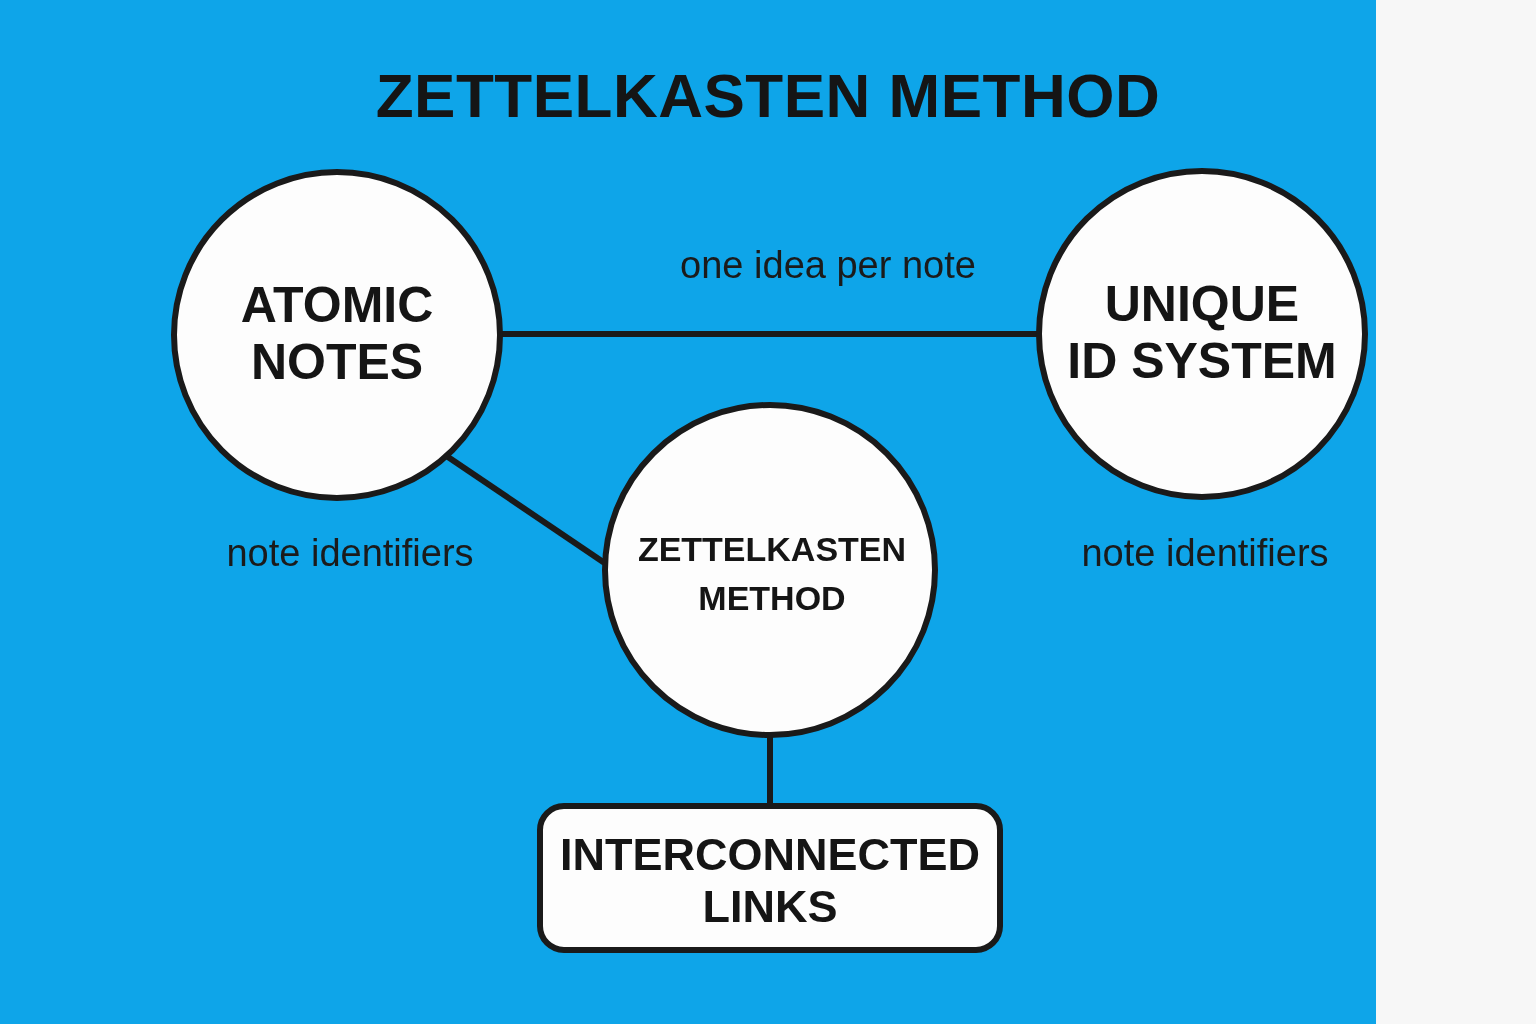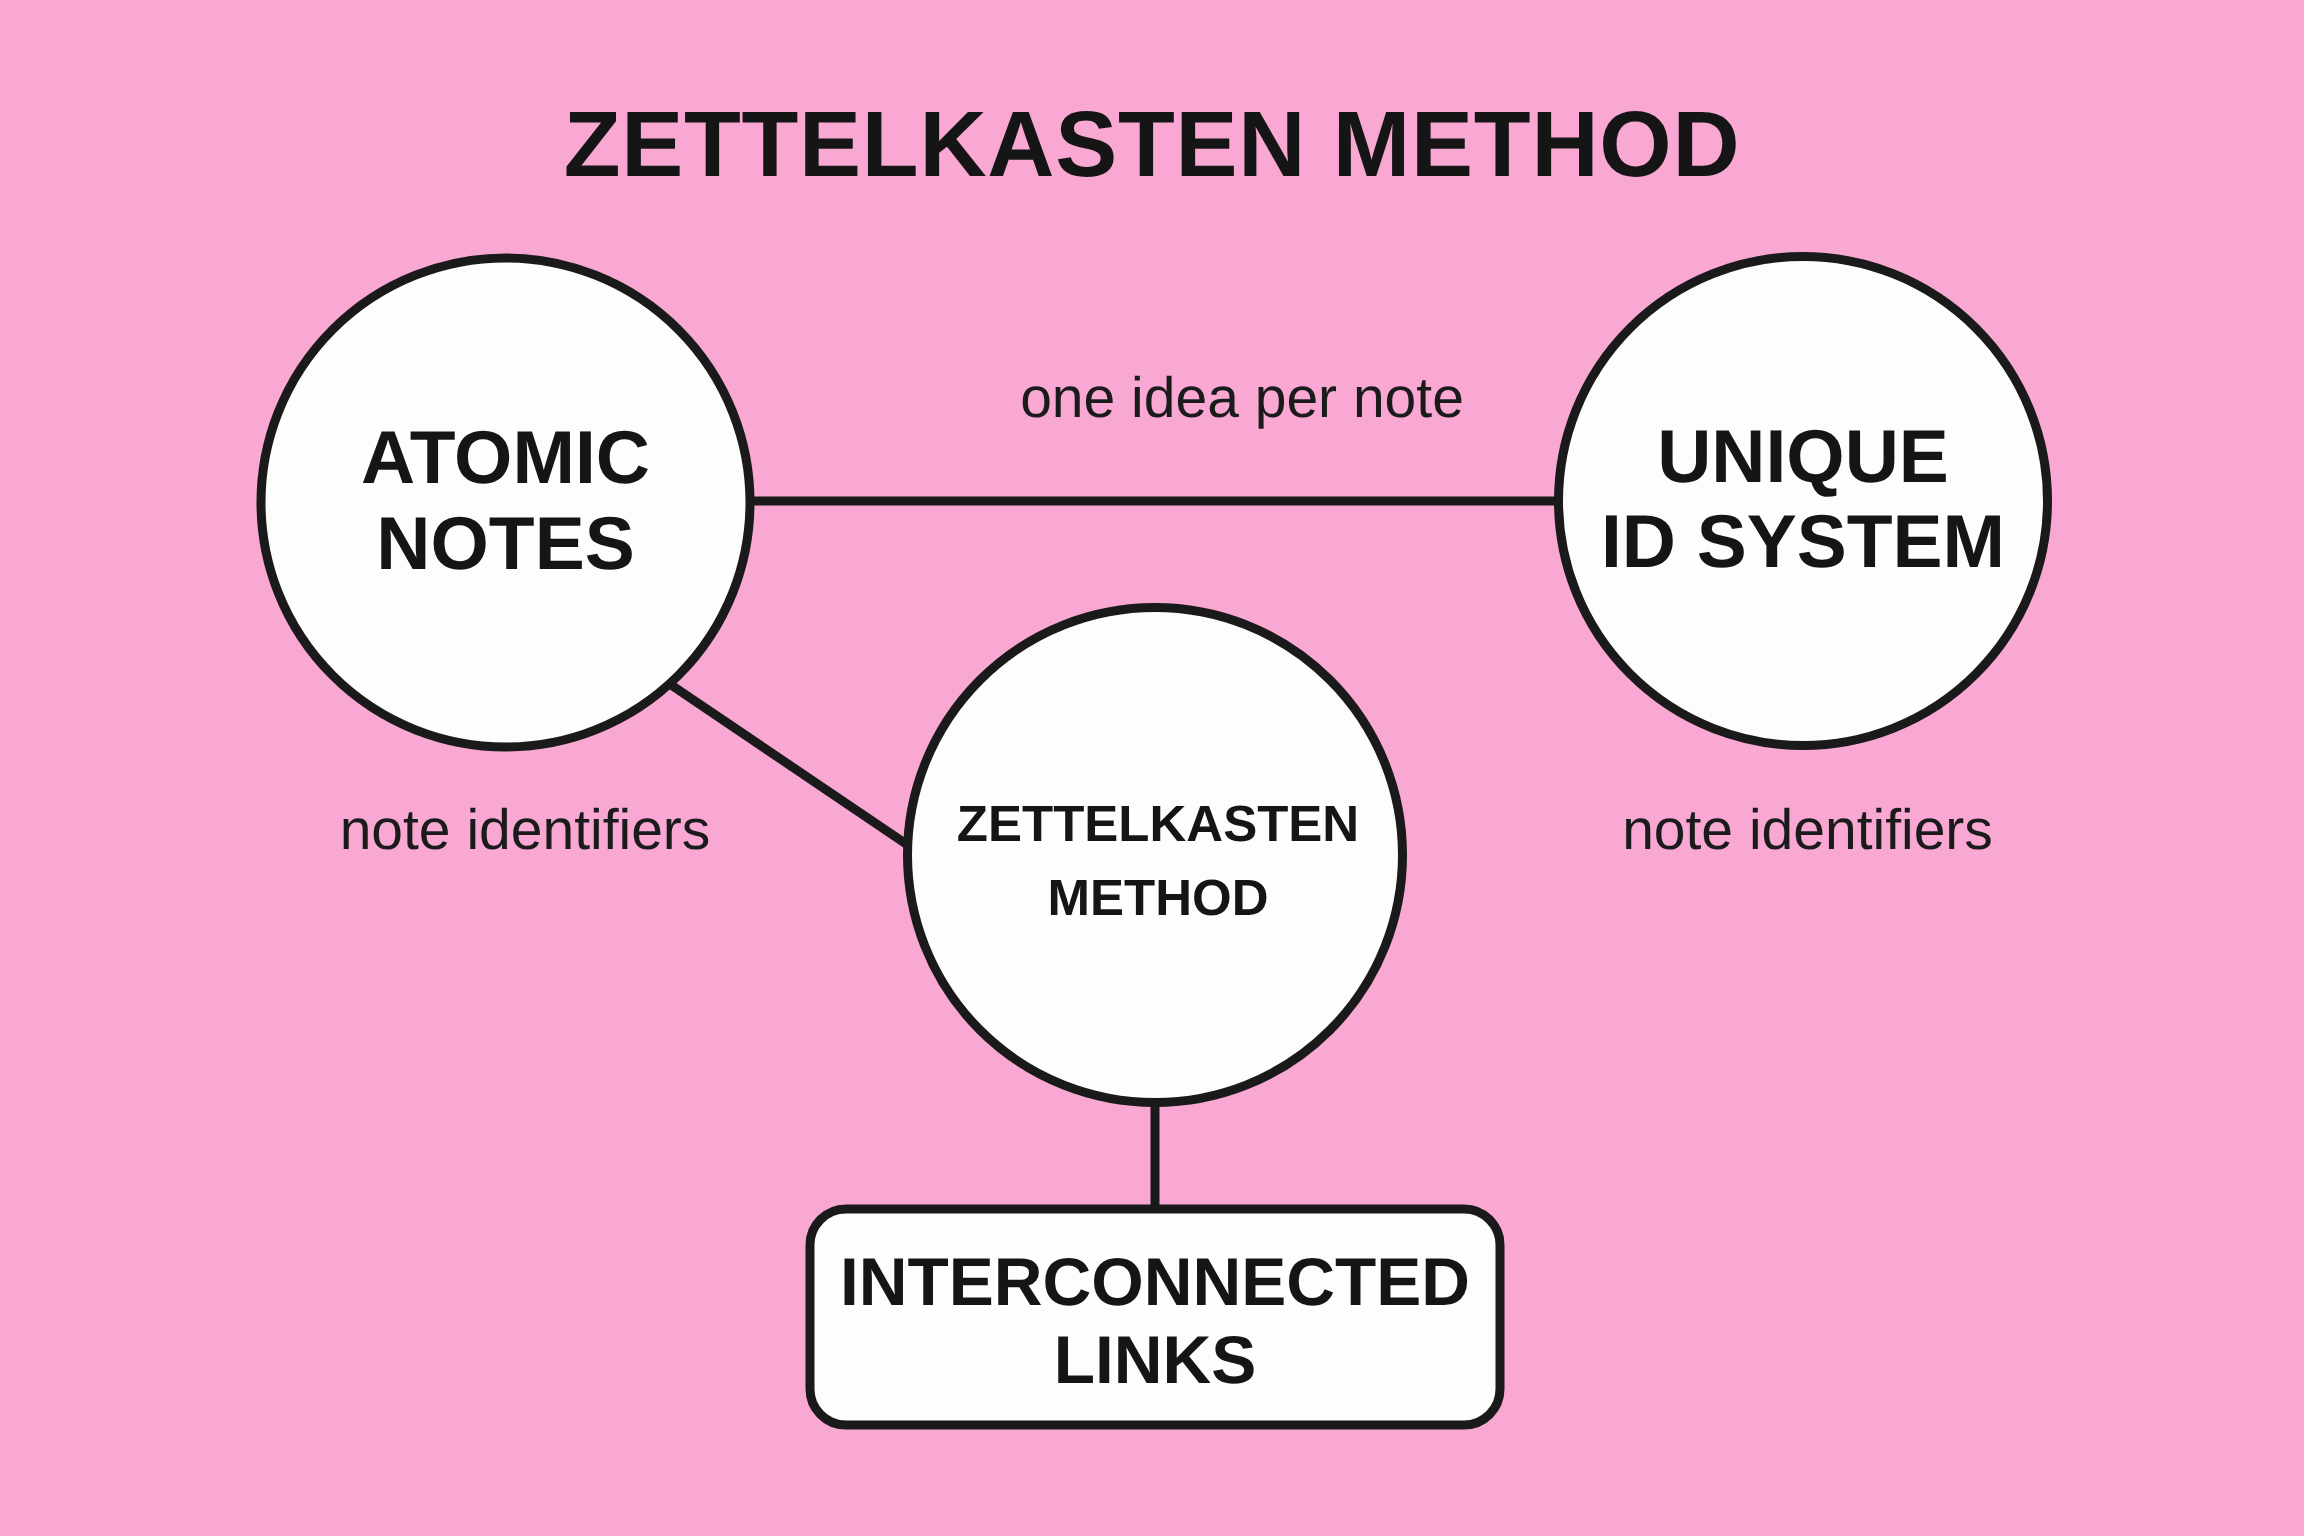--- a/index.html
+++ b/index.html
@@ -3,23 +3,23 @@
 <meta charset="utf-8">
 <title>Zettelkasten Method Diagram</title>
 <style>
   html, body {
     margin: 0;
     padding: 0;
     background: #f7f7f7;
   }
   #canvas {
     position: relative;
-    width: 1536px;
+    width: 1376px;
     height: 1024px;
-    background: #f9a8d4;
+    background: #0ea5e9;
     overflow: hidden;
     font-family: "Liberation Sans", "DejaVu Sans", sans-serif;
   }
   #diagram-svg {
     position: absolute;
     top: 0;
     left: 0;
     width: 1536px;
     height: 1024px;
   }

